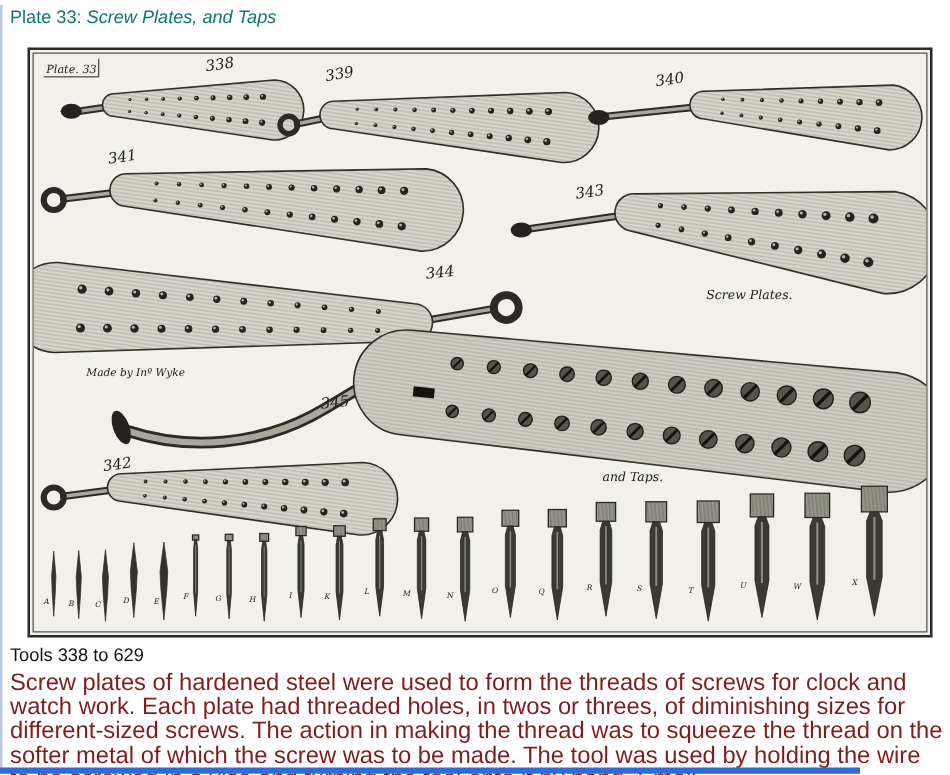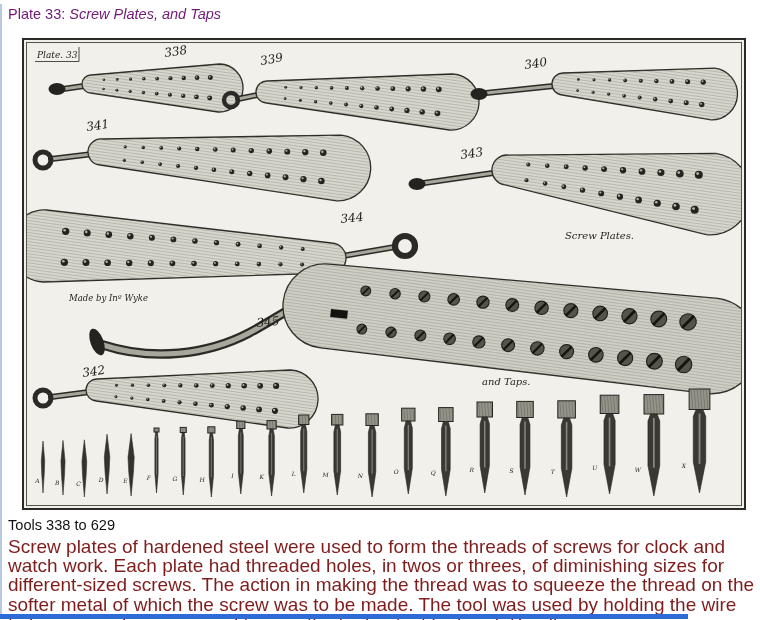--- a/index.html
+++ b/index.html
@@ -1,19 +1,19 @@
 <!DOCTYPE html>
 <html><head>
 <meta charset="utf-8">
 <style>
   *{margin:0;padding:0;box-sizing:border-box}
   html,body{width:760px;height:620px;overflow:hidden}
   body{position:relative;background:#ffffff;font-family:"Liberation Sans",sans-serif;color:#151515}
   .left-rule{position:absolute;left:0;top:4px;width:2px;height:612px;background:#b9c9e4}
-  .page-title{position:absolute;left:8px;top:6px;font-size:14.5px;color:#701a75;white-space:nowrap}
+  .page-title{position:absolute;left:8px;top:6px;font-size:14.5px;color:#0f766e;white-space:nowrap}
   .page-title .it{font-style:italic}
   .frame{position:absolute;left:22px;top:38px;width:724px;height:472px;border:2px solid #2b2a26;background:#f1f0ea;overflow:hidden}
   .frame-inner{position:absolute;inset:2px;border:1px solid #55544c}
   .frame svg{position:absolute;left:3px;top:3px;width:714px;height:462px;display:block}
   .eng-num{font-family:"DejaVu Serif",serif;font-style:italic;fill:#1e1d18}
   .eng-letter{font-family:"DejaVu Serif",serif;font-style:italic;fill:#1e1d18}
   .caption{position:absolute;left:8px;top:517px;font-size:14.6px;color:#111}
   .body-text{position:absolute;left:8px;top:537px;width:749px;font-size:19px;line-height:19.2px;color:#7f1d1d}
   .bottom-rule{position:absolute;left:0;top:614px;width:688px;height:5px;background:#2f6bd7}
 </style>

